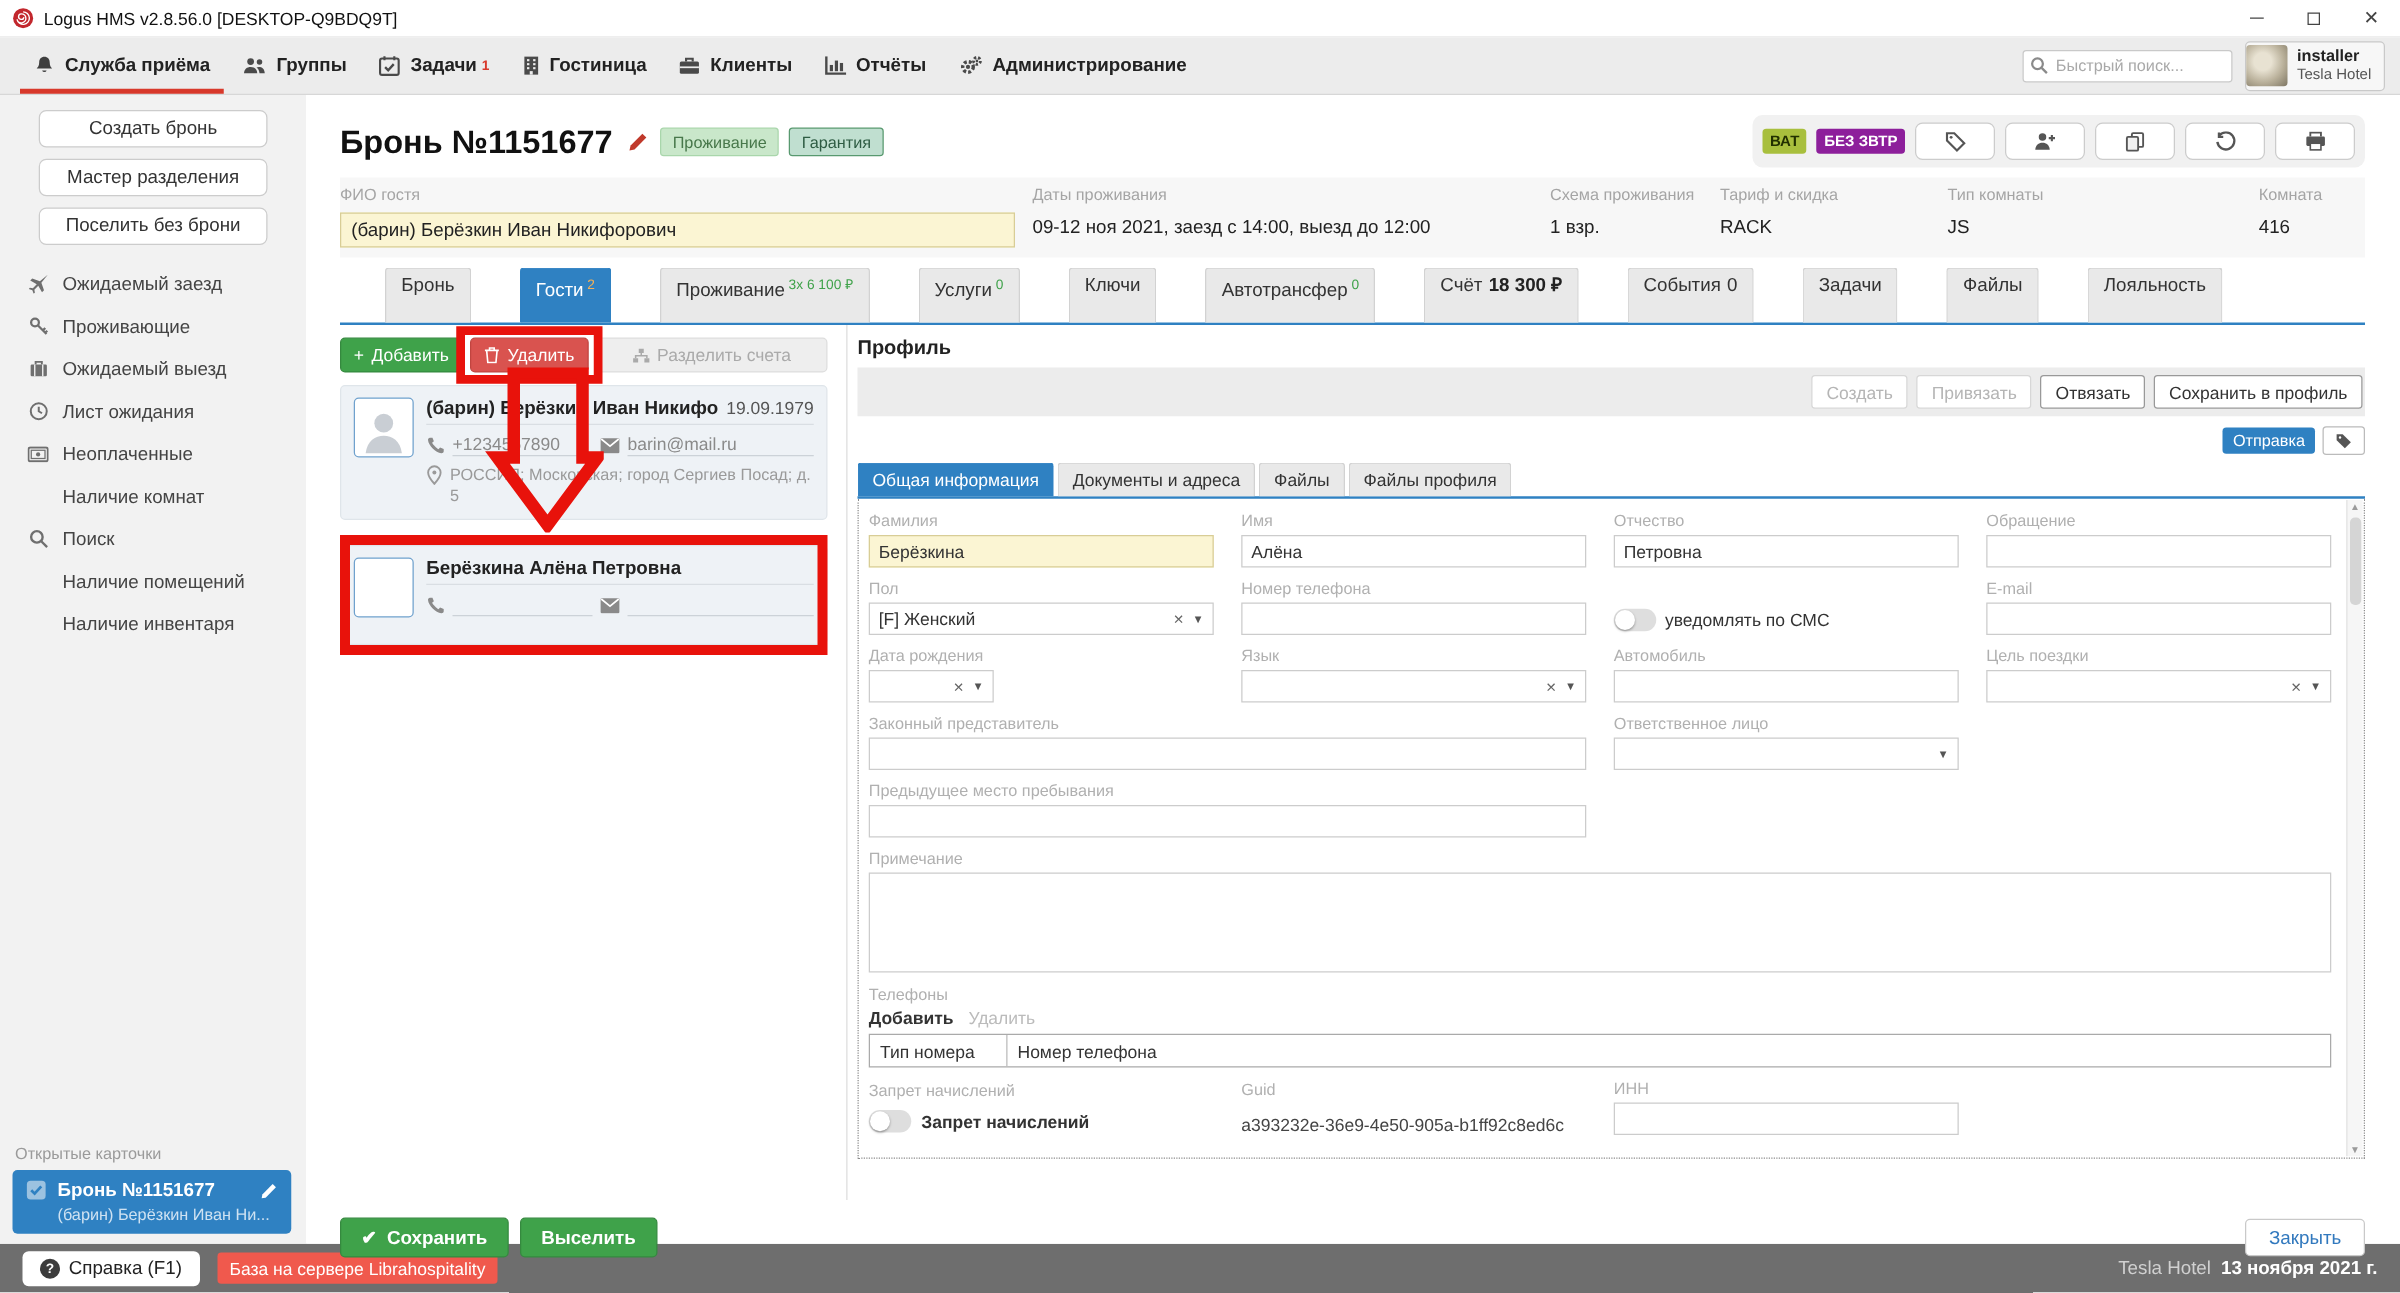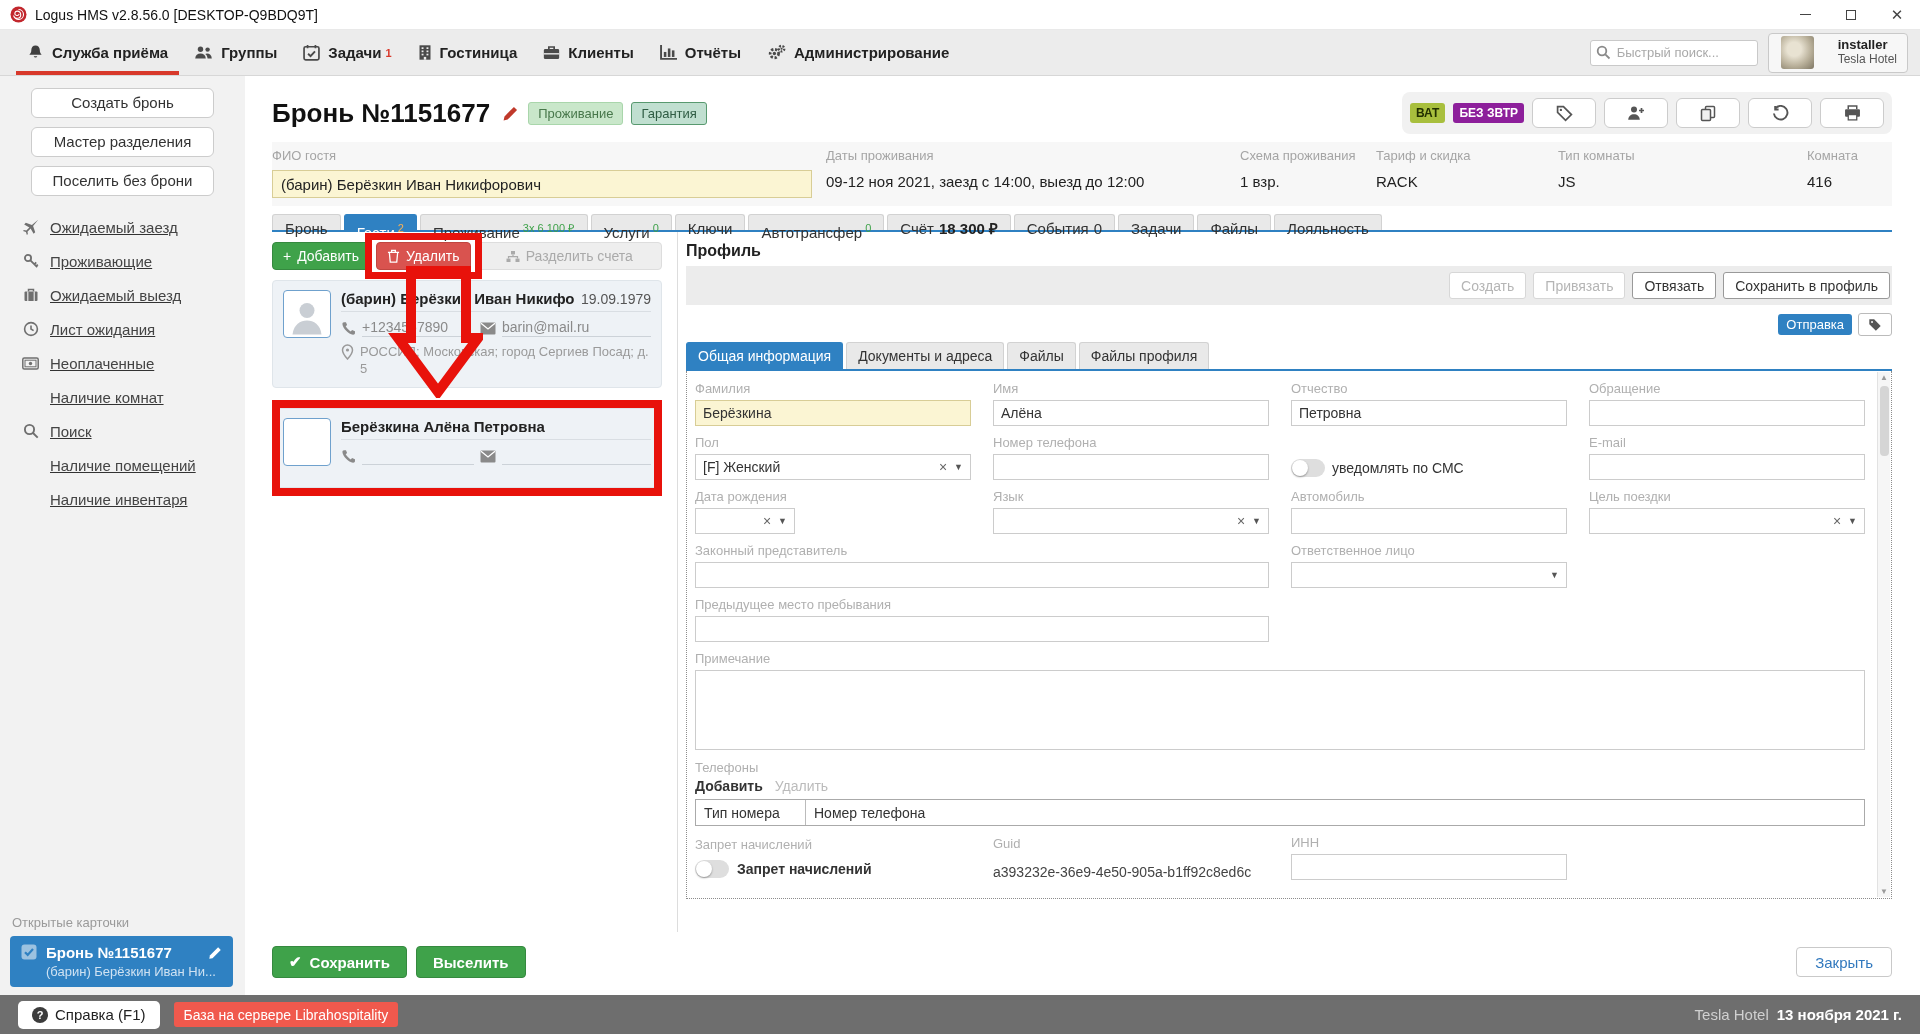--- a/index.html
+++ b/index.html
@@ -19,31 +19,31 @@
   
   .navbar { height:46px; background:#ececec; border-bottom:1px solid #d7d7d7; display:flex; align-items:stretch; padding:0 12px 0 14px; }
   .nav-item { display:flex; align-items:center; gap:8px; padding:0 13px; font-size:15px; font-weight:bold; color:#222; position:relative; cursor:default; }
   .nav-item.active::after { content:""; position:absolute; left:2px; right:2px; bottom:0; height:4px; background:#d8392b; }
   .nav-item sup { color:#d8392b; font-size:11px; font-weight:bold; margin-left:-4px; }
   .nav-right { margin-left:auto; display:flex; align-items:center; gap:10px; }
   .quick-search { position:relative; }
   .quick-search input { width:168px; height:26px; border:1px solid #c9c9c9; border-radius:3px; padding:0 6px 0 26px; font-size:13px; color:#555; background:#fff; font-family:inherit; }
   .quick-search input::placeholder { color:#a9a9a9; }
   .quick-search .mag { position:absolute; left:6px; top:5px; }
-  .user-card { display:flex; align-items:center; gap:24px; border:1px solid #c9c9c9; background:#f7f7f7; border-radius:4px; height:40px; padding:3px 10px 3px 12px;justify-content:center; }
+  .user-card { display:flex; align-items:center; gap:8px; border:1px solid #c9c9c9; background:#f7f7f7; border-radius:4px; height:40px; padding:3px 10px 3px 0;justify-content:center; }
   .user-avatar { width:33px; height:33px; border-radius:3px; background:radial-gradient(circle at 40% 40%, #e8e2d2 0 25%, #b9b09a 60%, #7e7663 100%); }
   .user-texts { line-height:1.15; }
   .user-name { font-size:13px; font-weight:bold; color:#222; }
   .user-hotel { font-size:12px; color:#555; }
 
   
   .layout { display:flex; height:919px; }
   .sidebar { width:245px; background:#f2f2f2; position:relative; padding-top:12px; flex-shrink:0; }
   .side-btn { display:block; width:183px; margin:0 auto 9px auto; height:30px; background:#fff; border:1px solid #ccc; border-radius:6px; font-size:15px; color:#333; text-align:center; line-height:28px; }
-  .side-menu { margin-top:14px;text-decoration:underline; }
+  .side-menu { margin-top:14px; }
   .side-item { display:flex; align-items:center; gap:11px; height:34px; padding-left:22px; font-size:15px; color:#444; }
   .side-item .ico { width:17px; display:flex; justify-content:center; }
   .grid-ico { display:grid; grid-template-columns:repeat(3,4px); grid-auto-rows:4px; gap:1px; }
   .grid-ico i { background:#8a8a8a; }
   .open-cards { position:absolute; left:10px; right:12px; bottom:8px; }
   .open-cards-label { font-size:13px; color:#9a9a9a; margin:0 0 6px 2px; }
   .open-card { background:#2f81c2; border-radius:4px; padding:7px 10px 8px 10px; color:#fff; }
   .open-card-row1 { display:flex; align-items:center; gap:8px; }
   .open-card-title { font-size:15px; font-weight:bold; flex:1; }
   .open-card-sub { font-size:13px; color:#cfe2f2; margin-top:3px; margin-left:26px; white-space:nowrap; overflow:hidden; }
@@ -69,21 +69,21 @@
   .col-fio { width:540px; }
   .fio-input { height:28px; background:#fbf5d3; border:1px solid #d8cd96; padding:0 8px; font-size:15px; color:#222; display:flex; align-items:center; margin-top:2px; }
   .col-dates { width:400px; }
   .col-scheme { width:122px; }
   .col-rate { flex:1; }
   .col-type { width:235px; }
   .col-room { width:75px; }
 
   
   .tabs { margin-top:8px; display:flex; border-bottom:2px solid #2f81c2; gap:3px; }
-  .tab { height:16px; line-height:27px; padding:0 12px; background:#e9e9e9; border:1px solid #d2d2d2; border-bottom:none; border-radius:3px 3px 0 0; font-size:15px; color:#333; white-space:nowrap; }
+  .tab { height:44px; line-height:27px; padding:0 12px; background:#e9e9e9; border:1px solid #d2d2d2; border-bottom:none; border-radius:3px 3px 0 0; font-size:15px; color:#333; white-space:nowrap;margin-left:36px; }
   .tab.active { background:#2f81c2; color:#fff; border-color:#2f81c2; }
   .tab sup { font-size:11px; margin-left:3px; }
   .sup-green { color:#3fa24a; }
   .sup-orange { color:#f7b055; }
   .suffix-bold { font-weight:bold; color:#222; margin-left:5px; }
   .suffix-plain { margin-left:5px; }
 
   
   .content { display:flex; height:700px; }
   .guest-panel { width:390px; flex-shrink:0; padding-top:10px; position:relative; }

